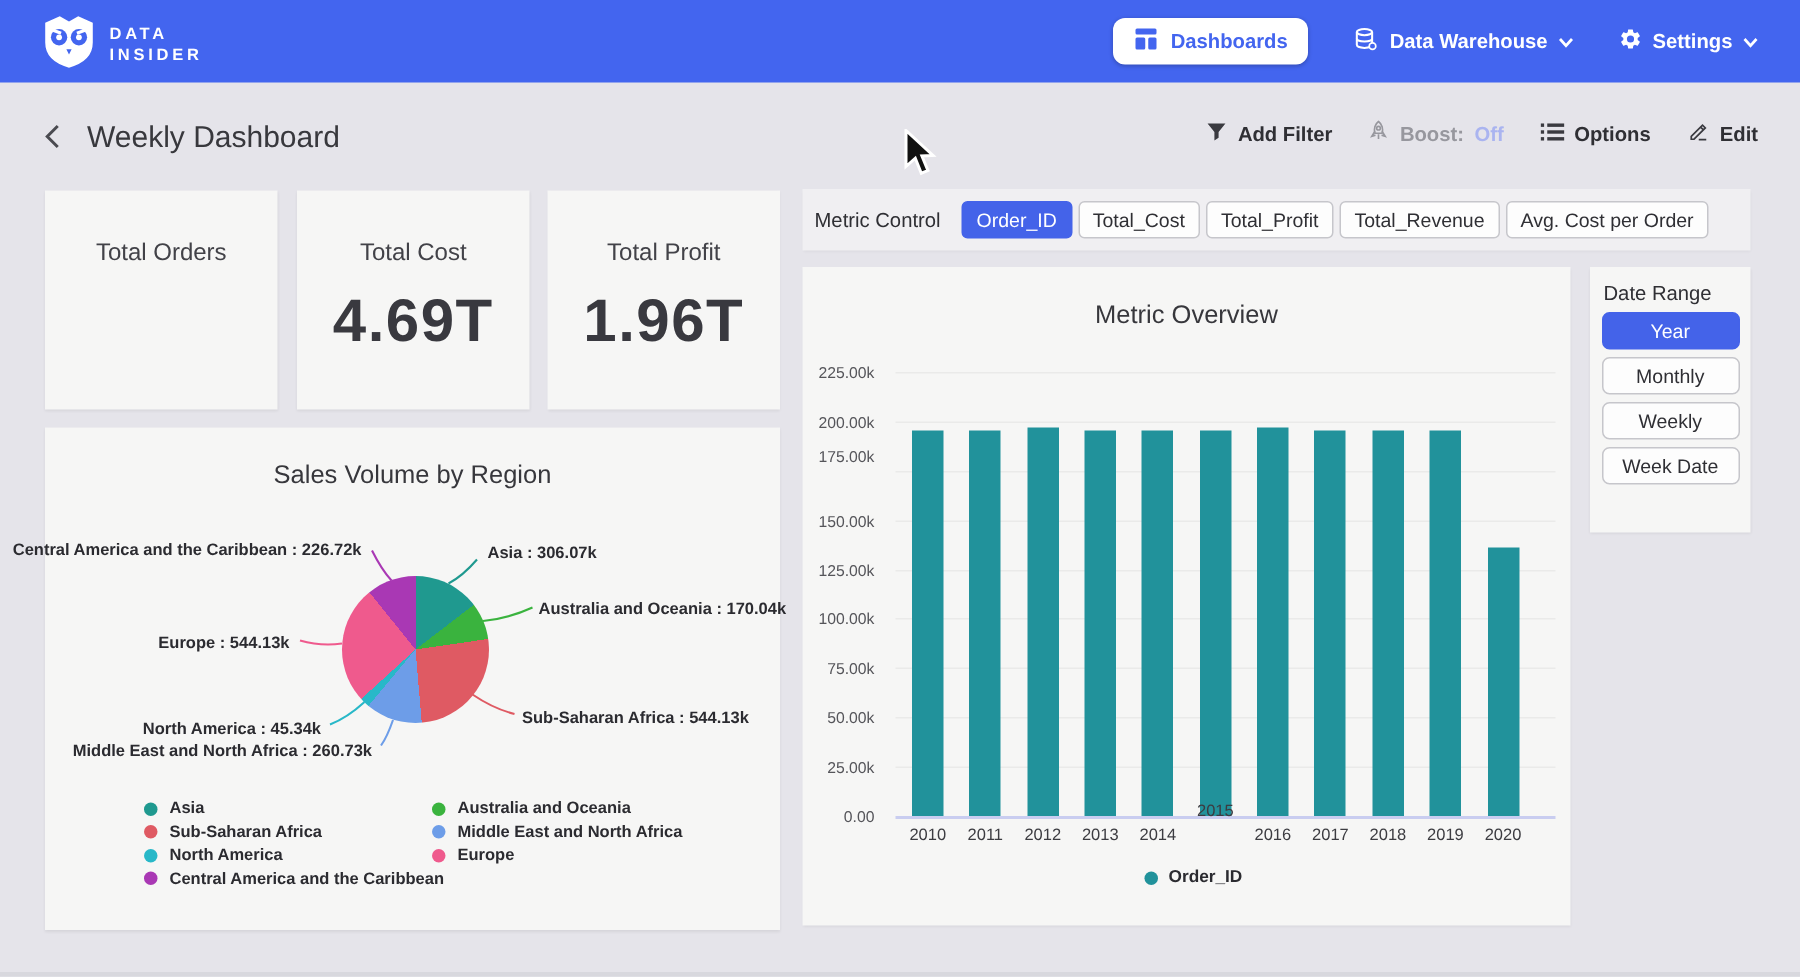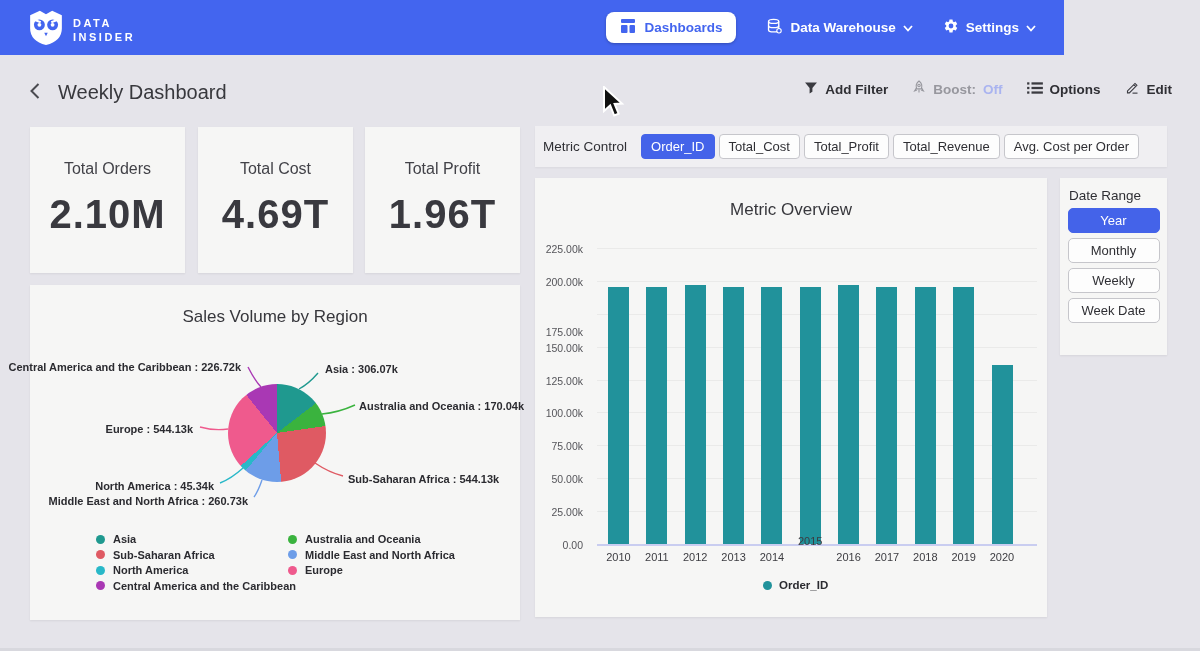--- a/index.html
+++ b/index.html
@@ -7,21 +7,21 @@
   body {
     font-family:"Liberation Sans", sans-serif;
     background:#e5e4ea;
     position:relative;
     overflow:hidden;
     color:#2f2f34;
   }
   .abs { position:absolute; }
 
   
-  .topnav { left:0; top:0; width:1064px; height:55px; background:#4365ef; display:flex; align-items:center; }
+  .topnav { left:0; top:0; width:1200px; height:55px; background:#4365ef; display:flex; align-items:center; }
   .brand { position:absolute; left:28px; top:9px; display:flex; align-items:center; gap:9px; }
   .brand-text { color:#fff; font-size:11px; font-weight:bold; letter-spacing:2.5px; line-height:14px; }
   .nav-right { position:absolute; right:28px; top:0; height:55px; display:flex; align-items:center; gap:30px;padding-left:30px; }
   .pill-btn { background:#fff; color:#4365ef; border:none; border-radius:8px; height:31px; padding:0 14px;
     display:flex; align-items:center; gap:8px; font-size:13.5px; font-weight:bold; cursor:pointer;
     box-shadow:0 1px 3px rgba(0,0,0,.25); font-family:inherit; }
   .nav-item { display:flex; align-items:center; gap:7px; color:#fff; font-size:13.5px; font-weight:600; cursor:pointer; }
 
   
   .subheader-title { left:58px; top:81px; font-size:20px; font-weight:500; color:#38383d; }
@@ -177,21 +177,20 @@
         <path d="M4 17.5 V20.5 H7 L19 8.5 L16 5.5 Z M14 7.5 L17.5 11"></path>
         <path d="M12 21 H20"></path>
       </svg>
     </span>
     <span>Edit</span>
   </div>
 </div>
 
 <div class="abs card kpi" style="left:30px; top:127px;">
   <div class="kpi-title">Total Orders</div>
-  <div class="kpi-value">2.10M</div>
 </div>
 <div class="abs card kpi" style="left:198px; top:127px;">
   <div class="kpi-title">Total Cost</div>
   <div class="kpi-value">4.69T</div>
 </div>
 <div class="abs card kpi" style="left:365px; top:127px;">
   <div class="kpi-title">Total Profit</div>
   <div class="kpi-value">1.96T</div>
 </div>
 
@@ -207,21 +206,21 @@
 </div>
 
 <div class="abs card" style="left:535px; top:178px; width:512px; height:439px;">
   <div class="panel-title" style="margin-top:22px;">Metric Overview</div>
   <div class="abs" style="left:0; top:0; width:512px; height:439px;" id="bar-plot">
       <div class="gridline" style="top: 70px;"></div>
       <div class="ytick" style="left: 2px; top: 65px;">225.00k</div>
       <div class="gridline" style="top: 102.889px;"></div>
       <div class="ytick" style="left: 2px; top: 97.8889px;">200.00k</div>
       <div class="gridline" style="top: 135.778px;"></div>
-      <div class="ytick" style="left: 2px; top: 148px;">175.00k</div>
+      <div class="ytick" style="left: 2px; top: 121px;">175.00k</div>
       <div class="gridline" style="top: 168.667px;"></div>
       <div class="ytick" style="left: 2px; top: 163.667px;">150.00k</div>
       <div class="gridline" style="top: 201.556px;"></div>
       <div class="ytick" style="left: 2px; top: 196.556px;">125.00k</div>
       <div class="gridline" style="top: 234.444px;"></div>
       <div class="ytick" style="left: 2px; top: 229.444px;">100.00k</div>
       <div class="gridline" style="top: 267.333px;"></div>
       <div class="ytick" style="left: 2px; top: 262.333px;">75.00k</div>
       <div class="gridline" style="top: 300.222px;"></div>
       <div class="ytick" style="left: 2px; top: 295.222px;">50.00k</div>

